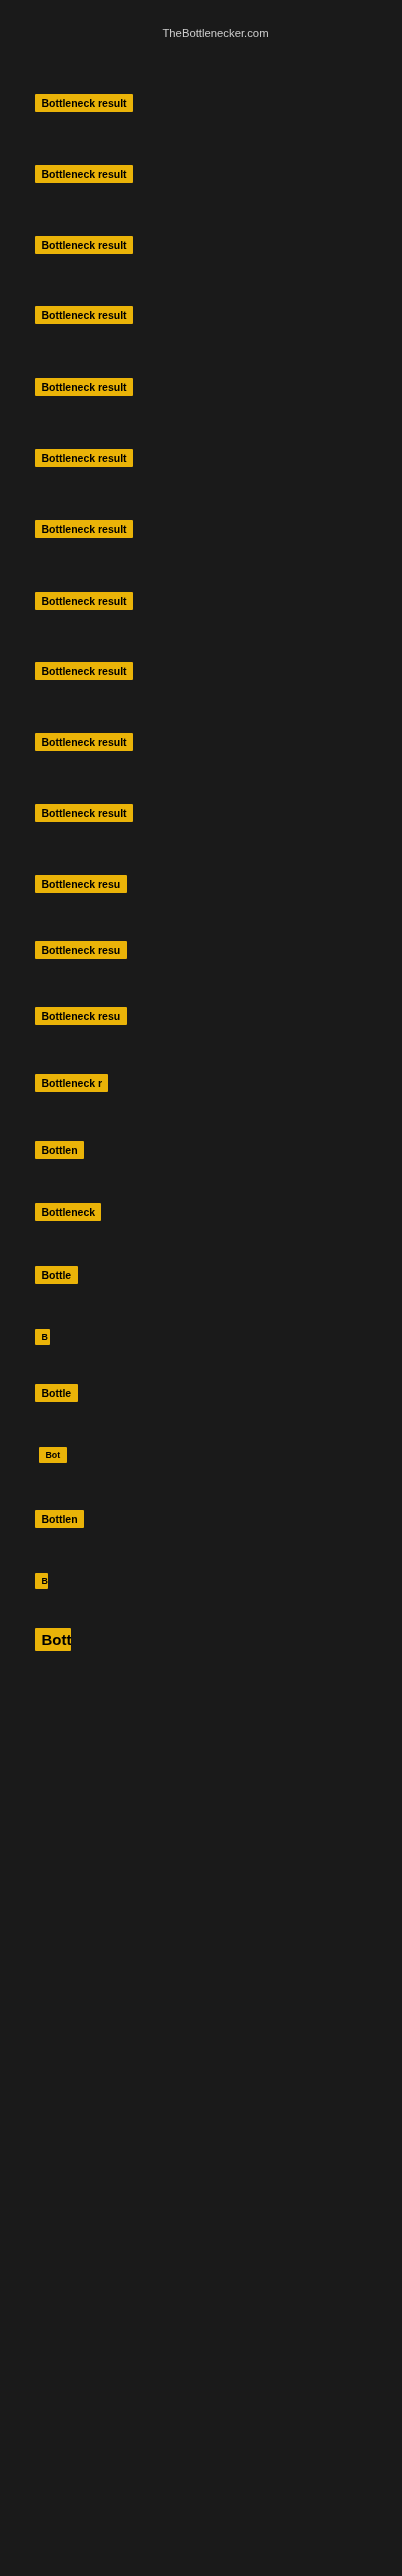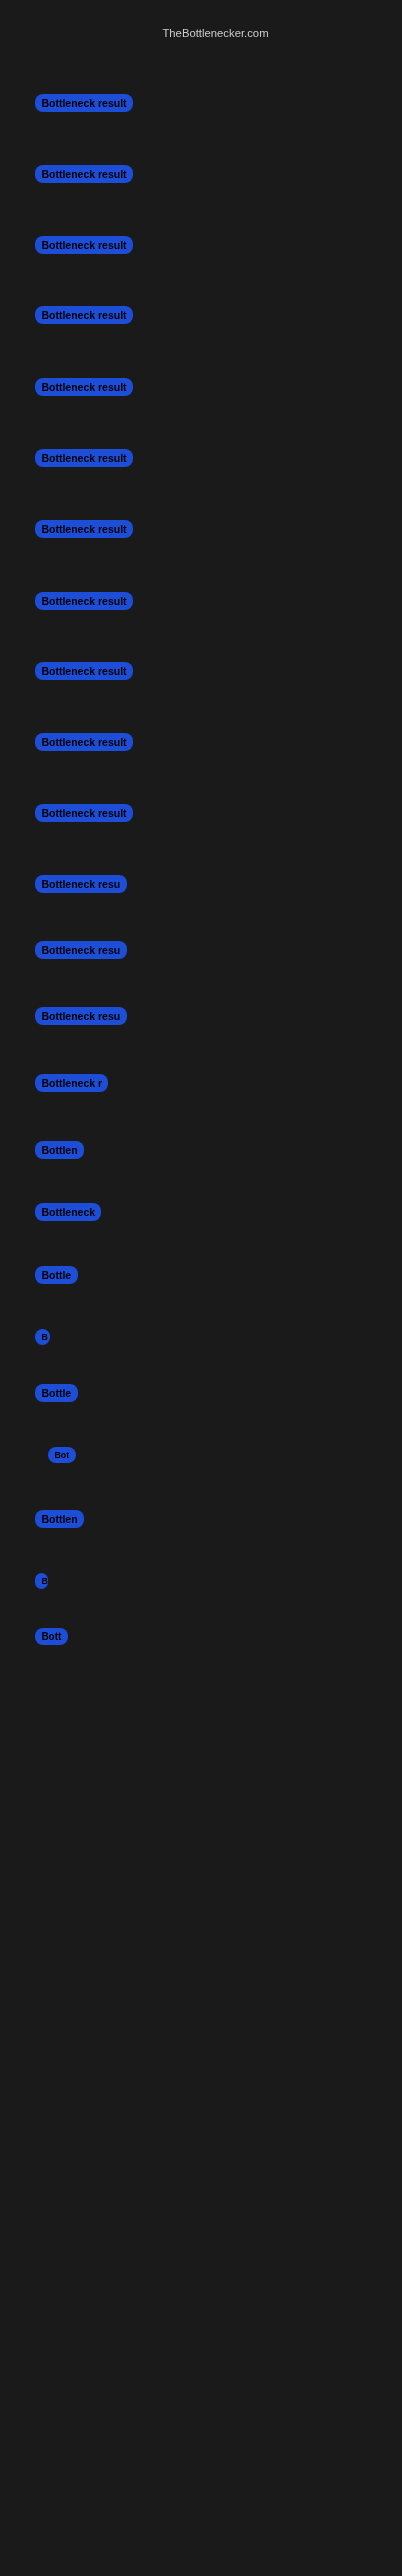--- a/index.html
+++ b/index.html
@@ -14,26 +14,26 @@
       font-family: Arial, sans-serif;
       position: relative;
     }
     .site-title {
       text-align: center;
       color: #cccccc;
       font-size: 11.3px;
       padding: 6.4px 0 3.2px 0;
     }
     .bottleneck-badge {
-      background-color: #1d4ed8;
+      background-color: #eab308;
       color: #000000;
       font-size: 10.5px;
       font-weight: bold;
       padding: 3.2px 6.4px;
-      border-radius: 8px;
+      border-radius: 1px;
       white-space: nowrap;
       display: inline-block;
     }
   </style>
 </head>
 <body>
 
 <div>
   <div class="site-title">TheBottlenecker.com</div>
 </div>
@@ -52,18 +52,18 @@
     <div style="position: absolute; top: 740px; left: 0px;"><span class="bottleneck-badge" style="max-width: 122px; overflow: hidden; font-size: 10.5px;">Bottleneck result</span></div>
     <div style="position: absolute; top: 811px; left: 0px;"><span class="bottleneck-badge" style="max-width: 105px; overflow: hidden; font-size: 10.5px;">Bottleneck resu</span></div>
     <div style="position: absolute; top: 877px; left: 0px;"><span class="bottleneck-badge" style="max-width: 103px; overflow: hidden; font-size: 10.5px;">Bottleneck resu</span></div>
     <div style="position: absolute; top: 943px; left: 0px;"><span class="bottleneck-badge" style="max-width: 101px; overflow: hidden; font-size: 10.5px;">Bottleneck resu</span></div>
     <div style="position: absolute; top: 1010px; left: 0px;"><span class="bottleneck-badge" style="max-width: 81px; overflow: hidden; font-size: 10.5px;">Bottleneck r</span></div>
     <div style="position: absolute; top: 1077px; left: 0px;"><span class="bottleneck-badge" style="max-width: 56px; overflow: hidden; font-size: 10.5px;">Bottlen</span></div>
     <div style="position: absolute; top: 1139px; left: 0px; text-align: right;"><span class="bottleneck-badge" style="max-width: 68px; overflow: hidden; font-size: 10.5px;">Bottleneck</span></div>
     <div style="position: absolute; top: 1202px; left: 0px;"><span class="bottleneck-badge" style="max-width: 48px; overflow: hidden; font-size: 10.5px;">Bottle</span></div>
     <div style="position: absolute; top: 1265px; left: 0px;"><span class="bottleneck-badge" style="max-width: 14.5px; overflow: hidden; font-size: 8.9px;">B</span></div>
     <div style="position: absolute; top: 1320px; left: 0px;"><span class="bottleneck-badge" style="max-width: 48px; overflow: hidden; font-size: 10.5px;">Bottle</span></div>
-    <div style="position: absolute; top: 1383px; left: 13px;"><span class="bottleneck-badge" style="max-width: 28px; overflow: hidden; font-size: 8.9px;">Bot</span></div>
+    <div style="position: absolute; top: 1383px; left: 4px;"><span class="bottleneck-badge" style="max-width: 28px; overflow: hidden; font-size: 8.9px;">Bot</span></div>
     <div style="position: absolute; top: 1446px; left: 0px;"><span class="bottleneck-badge" style="max-width: 52px; overflow: hidden; font-size: 10.5px;">Bottlen</span></div>
     <div style="position: absolute; top: 1509px; left: 0px;"><span class="bottleneck-badge" style="max-width: 13px; overflow: hidden; font-size: 8.9px;">B</span></div>
-    <div style="position: absolute; top: 1564px; left: 0px;"><span class="bottleneck-badge" style="max-width: 36px; overflow: hidden; font-size: 10px;">Bott</span></div>
+    <div style="position: absolute; top: 1564px; left: 0px;"><span class="bottleneck-badge" style="max-width: 36px; overflow: hidden; font-size: 15px;">Bott</span></div>
   </div>
 
 
 </body></html>

